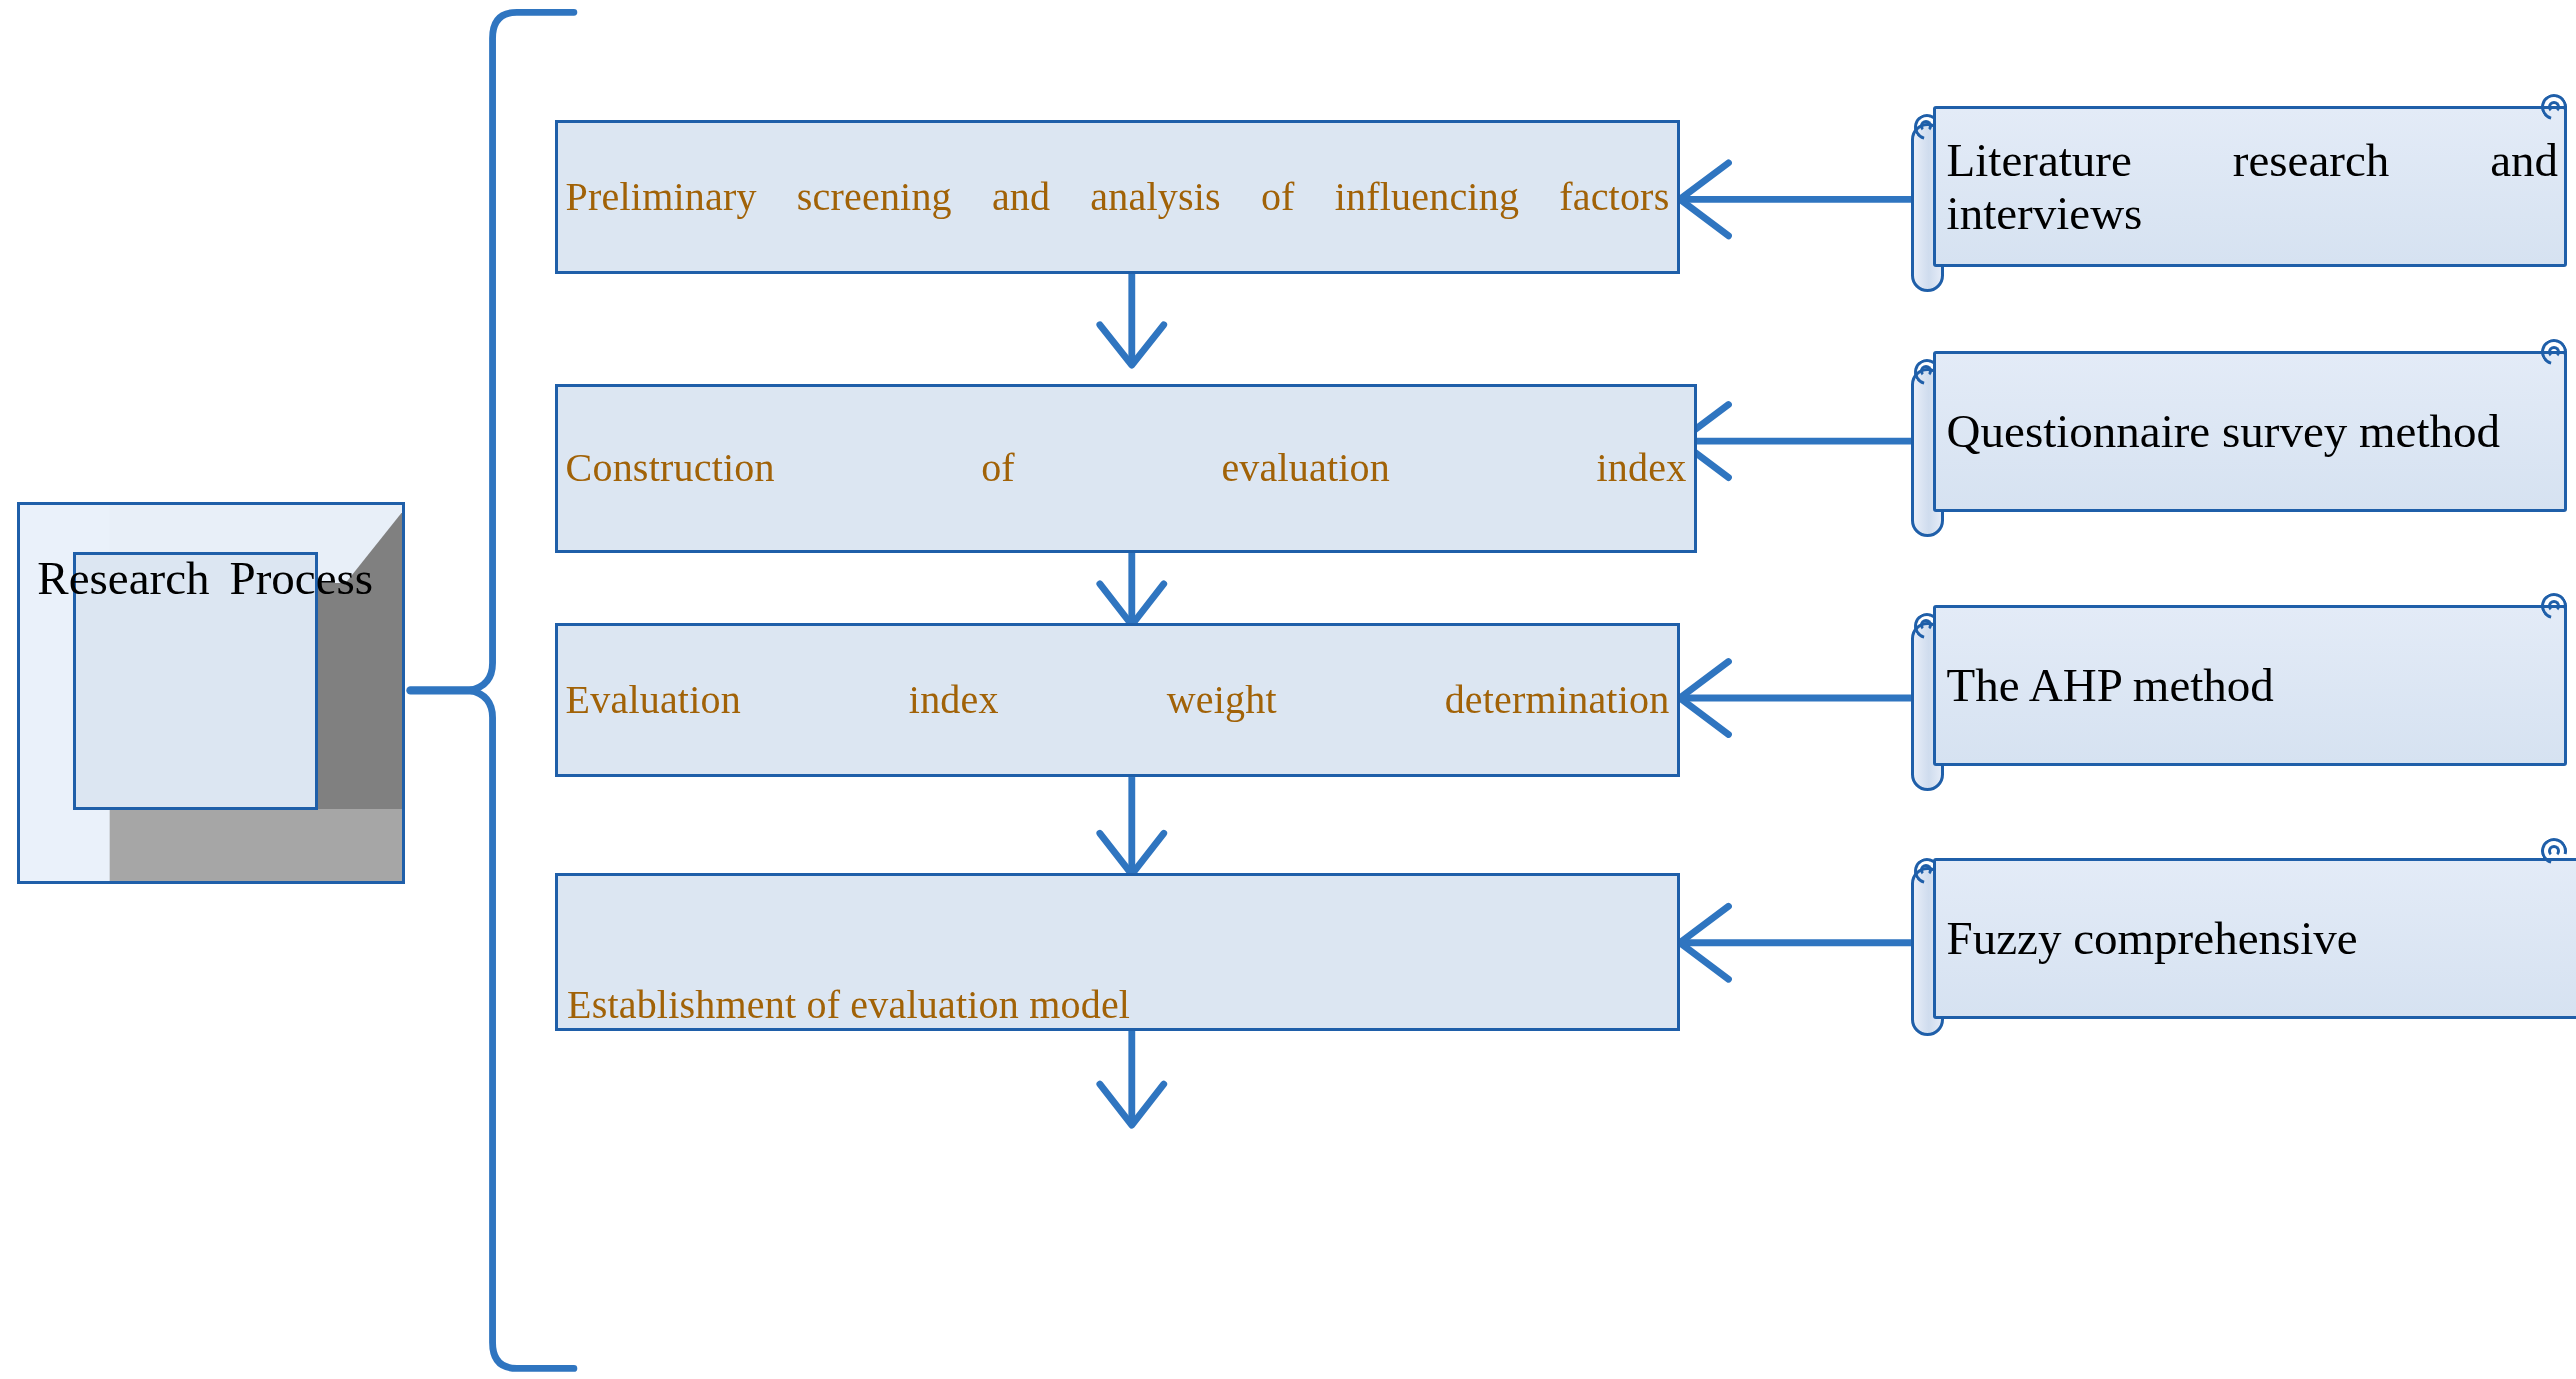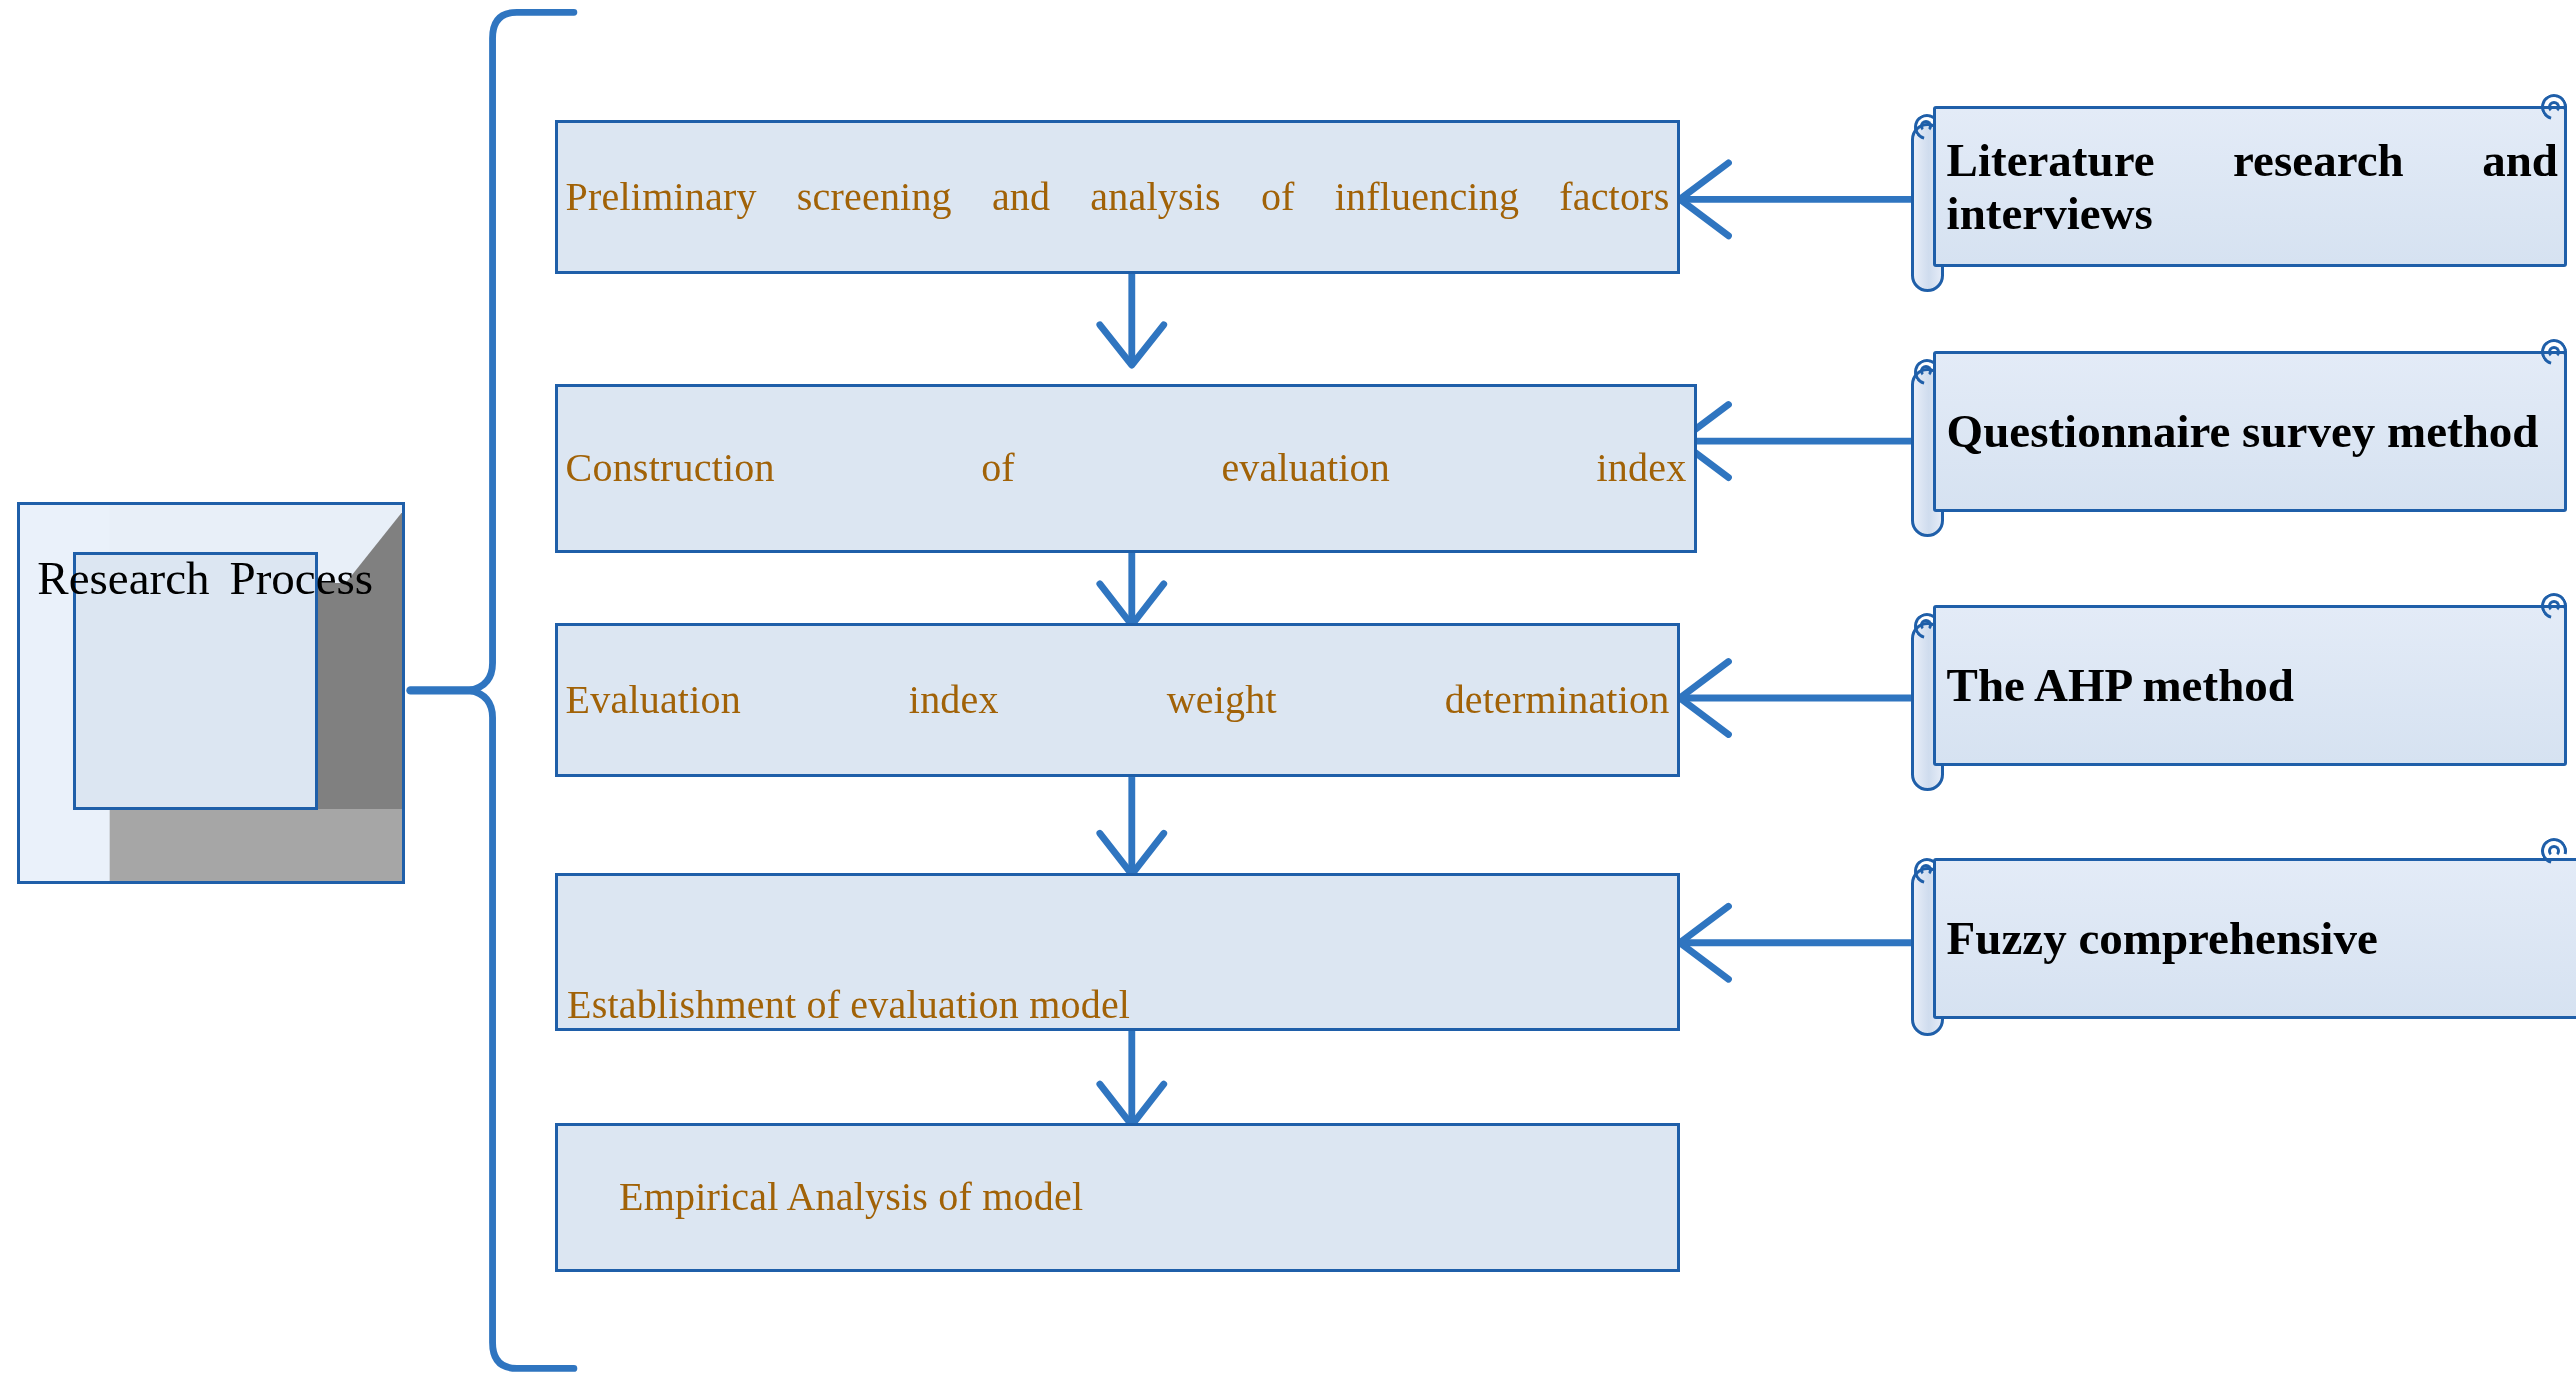--- a/index.html
+++ b/index.html
@@ -61,21 +61,20 @@
     display: flex;
     align-items: center;
   }
   .note-panel .np-text {
     width: 100%;
     box-sizing: border-box;
     color: #000000;
     font-size: 47px;
     line-height: 1.12;
     padding-left: 10.6px;
-    font-weight: bold;
   }
   .np-justify {
     text-align: justify;
     text-align-last: justify;
     padding-right: 6px;
   }
   .np-left { text-align: left; }
   .np-indent { text-align: left; padding-left: 43px; }
 
   
@@ -224,23 +223,20 @@
   </div>
 
   <div class="flow-box" style="left:555px; top:623px; width:1125px; height:154px;">
     <div class="fb-text fb-justify">Evaluation index weight determination</div>
   </div>
 
   <div class="flow-box" style="left:555px; top:873px; width:1125px; height:158px;align-items:flex-end;">
     <div class="fb-text fb-left">Establishment of evaluation model</div>
   </div>
 
-  <div class="flow-box" style="left:555px; top:1123px; width:1125px; height:149px;">
-    <div class="fb-text fb-indent">Empirical Analysis of model</div>
-  </div>
 
   <div class="note" style="left:1906px; top:106px; width:661px; height:190px;">
     <div class="note-spine" style="left:4.6px; top:16.7px; width:33px; height:169px;"></div>
     <div class="curl" style="left:7.6px; top:7.6px; transform:rotate(-30deg);"></div>
     <div class="curl-inner" style="left:14.4px; top:14.4px;"></div>
     <div class="note-panel" style="left:27px; top:0; width:634px; height:161px;">
       <div class="np-text np-justify">Literature   research and interviews</div>
     </div>
     <div class="curl" style="left:635px; top:-12px; transform:rotate(-30deg);"></div>
     <div class="curl-inner" style="left:642px; top:-5.3px;"></div>

